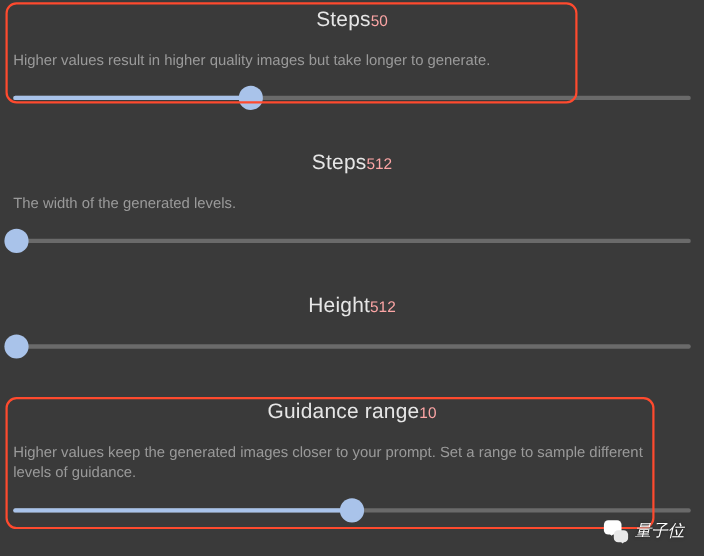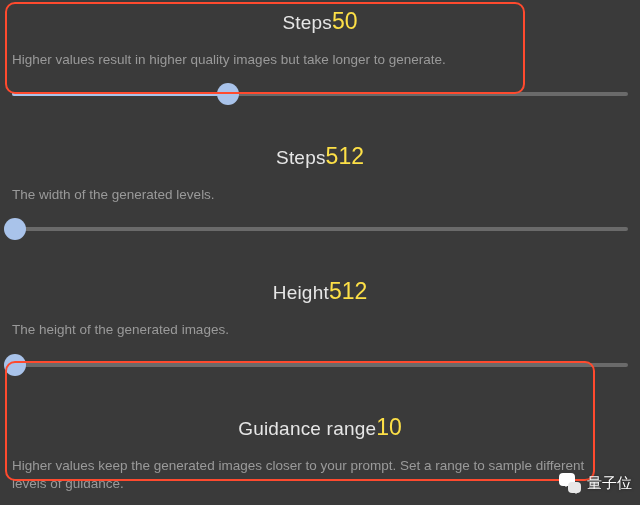--- a/index.html
+++ b/index.html
@@ -23,22 +23,22 @@
     justify-content: center;
     align-items: baseline;
   }
   .row-title {
     color: #e6e6e6;
     font-size: 19px;
     font-weight: 400;
     letter-spacing: 0.2px;
   }
   .row-value {
-    color: #fde047;
-    font-size: 23px;
+    color: #fca5a5;
+    font-size: 14px;
     font-weight: 400;
   }
   .row-desc {
     color: #9a9a9a;
     font-size: 13.5px;
     margin-top: 16px;
     line-height: 1.35;
     max-width: 590px;
   }
   .slider-wrap {
@@ -75,29 +75,29 @@
     transform: translate(-50%, -50%);
   }
   .hl {
     position: absolute;
     border: 2.5px solid #ff4a2e;
     border-radius: 10px;
     pointer-events: none;
   }
   .watermark {
     position: absolute;
-    right: 8px;
+    right: 18px;
     bottom: 12px;
     display: flex;
-    align-items: center;
     gap: 6px;
     color: #fff;
     font-size: 15px;
     font-weight: 500;
     text-shadow: 0 0 3px rgba(0,0,0,0.6);
+    font-style: italic;
   }
   .wm-bubble {
     width: 22px;
     height: 20px;
     position: relative;
   }
   .wm-bubble .b1, .wm-bubble .b2 {
     position: absolute;
     background: #fff;
     border-radius: 4px;
@@ -153,21 +153,20 @@
       <div class="track-fill" style="width:0%"></div>
       <div class="thumb" style="left:0.5%"></div>
     </div>
   </div>
 
   <div class="row">
     <div class="row-header">
       <div class="row-title">Height</div>
       <div class="row-value">512</div>
     </div>
-    <div class="row-desc">The height of the generated images.</div>
     <div class="slider-wrap">
       <div class="track"></div>
       <div class="track-fill" style="width:0%"></div>
       <div class="thumb" style="left:0.5%"></div>
     </div>
   </div>
 
   <div class="row" style="margin-bottom:0">
     <div class="row-header">
       <div class="row-title">Guidance range</div>

